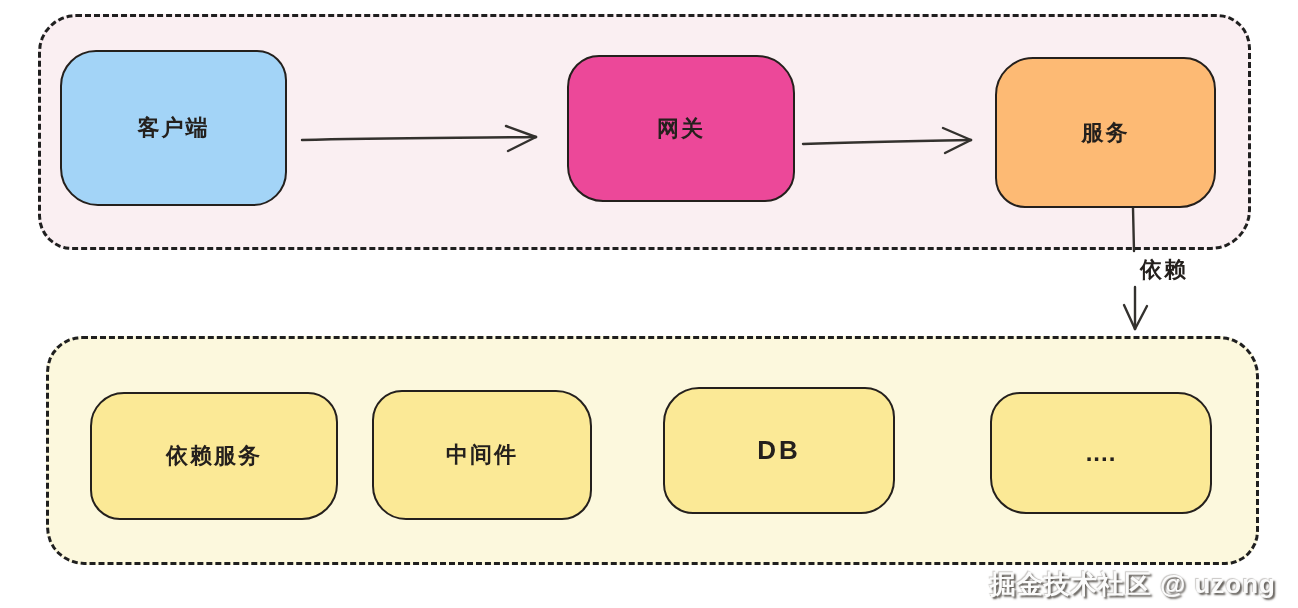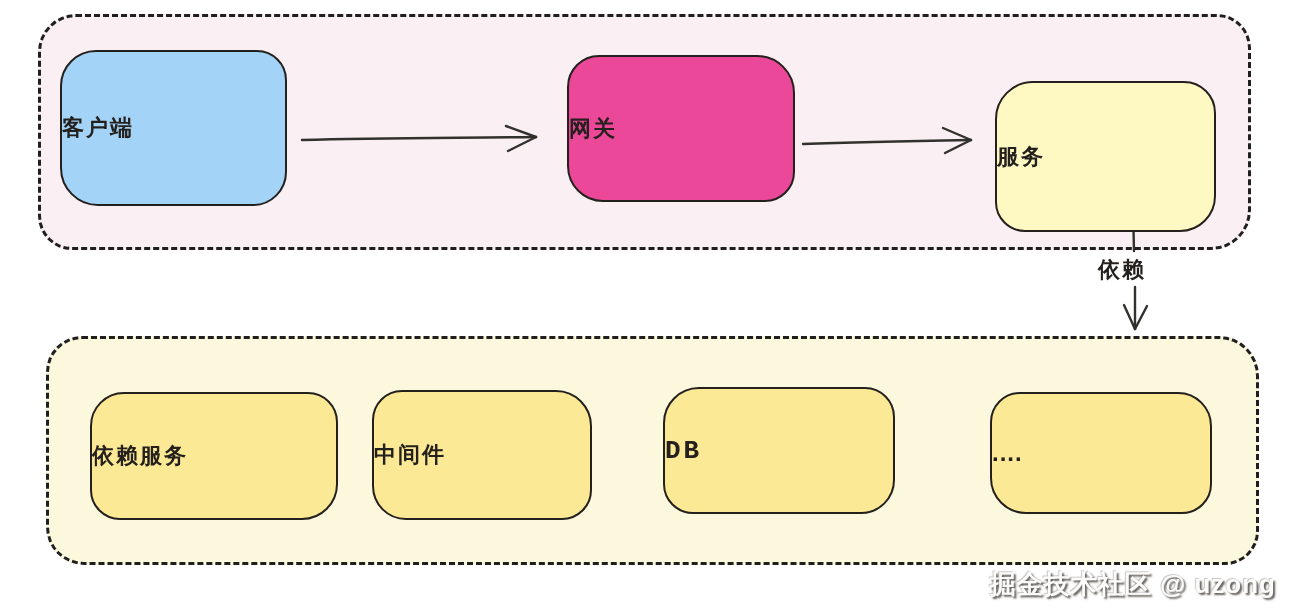--- a/index.html
+++ b/index.html
@@ -34,75 +34,74 @@
     top: 336px;
     width: 1213px;
     height: 229px;
     background: #fcf8dd;
     border-radius: 36px 40px 34px 38px;
   }
   .node {
     position: absolute;
     display: flex;
     align-items: center;
-    justify-content: flex-start;
+    justify-content: center;
     box-sizing: border-box;
     border: 2.5px solid #24201d;
     font-size: 22px;
     font-weight: 700;
     letter-spacing: 2px;
     color: #24201d;
     text-align: center;
   }
   .node-client {
     left: 60px; top: 50px; width: 227px; height: 156px;
     background: #a3d4f7;
     border-radius: 36px 30px 34px 38px;
   }
   .node-gateway {
     left: 567px; top: 55px; width: 228px; height: 147px;
     background: #ec4899;
     border-radius: 32px 38px 30px 36px;
   }
   .node-service {
     left: 995px; top: 57px; width: 221px; height: 151px;
-    background: #fef9c3;
+    background: #fdba74;
     border-radius: 38px 32px 36px 30px;
-    margin-top: 24px;
   }
   .node-yellow {
     background: #fbe996;
   }
   .node-dep-service {
     left: 90px; top: 392px; width: 248px; height: 128px;
     border-radius: 34px 30px 36px 30px;
   }
   .node-middleware {
     left: 372px; top: 390px; width: 220px; height: 130px;
     border-radius: 30px 36px 30px 34px;
   }
   .node-db {
     left: 663px; top: 387px; width: 232px; height: 127px;
     border-radius: 36px 30px 34px 30px;
-    font-family: Liberation Mono, monospace;
+    font-family: Liberation Sans, sans-serif;
     font-size: 26px;
     letter-spacing: 3px;
   }
   .node-more {
     left: 990px; top: 392px; width: 222px; height: 122px;
     border-radius: 30px 34px 30px 36px;
     font-size: 24px;
     letter-spacing: 1px;
   }
   .edge-label {
     position: absolute;
-    left: 1076px;
+    left: 1140px;
     top: 255px;
     width: 70px;
-    text-align: right;
+    text-align: left;
     font-size: 22px;
     font-weight: 700;
     letter-spacing: 2px;
     color: #24201d;
   }
   #arrow-layer {
     position: absolute;
     left: 0;
     top: 0;
     width: 1298px;

